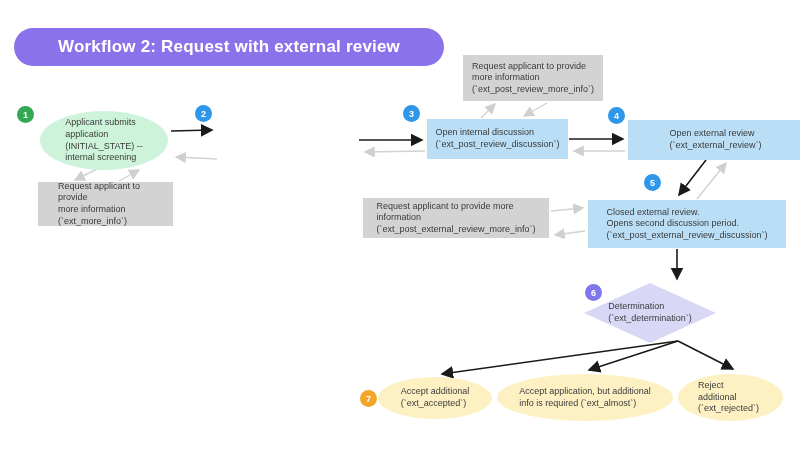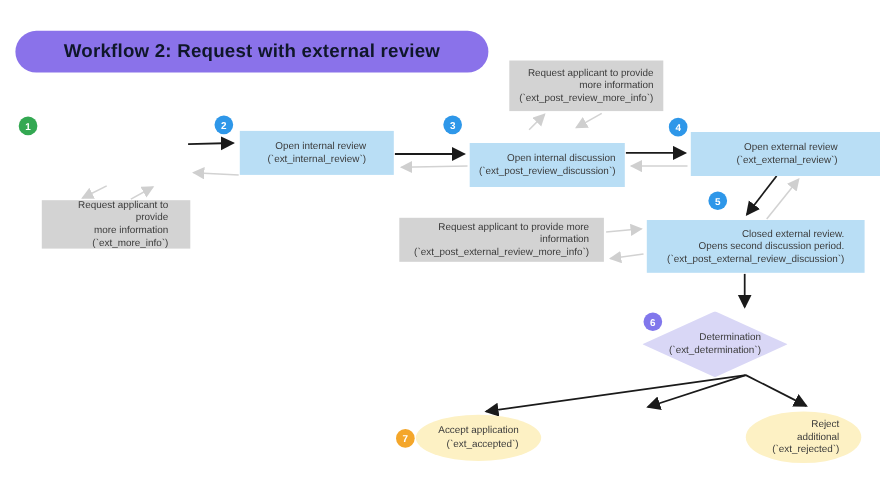--- a/index.html
+++ b/index.html
@@ -1,22 +1,22 @@
 <!DOCTYPE html>
 <html><head>
 <meta charset="utf-8">
 <style>
   *{margin:0;padding:0;box-sizing:border-box}
   html,body{width:800px;height:450px}
   body{background:#ffffff;font-family:"Liberation Sans",sans-serif;position:relative;overflow:hidden}
   .stage{position:absolute;left:0;top:0;width:800px;height:450px}
   .title-pill{position:absolute;left:14px;top:28px;width:430px;height:38px;background:#8a72ea;
-    border-radius:19px;color:#0f172a;font-size:17px;font-weight:700;display:flex;align-items:center;
+    border-radius:19px;color:#ffffff;font-size:17px;font-weight:700;display:flex;align-items:center;
     justify-content:center;letter-spacing:.2px}
-  .node{position:absolute;display:flex;align-items:center;justify-content:center;text-align:right;
+  .node{position:absolute;display:flex;align-items:center;justify-content:center;text-align:left;
     font-size:9px;line-height:1.28;color:#3b3b3b;white-space:pre-line;padding:20px}
   .ellipse{border-radius:50%}
   .n-green{background:#cdf3da}
   .n-blue{background:#b9def5}
   .n-gray{background:#d3d3d3}
   .n-yellow{background:#fdf1c4}
   .diamond{background:#d9d7f6;clip-path:polygon(50% 0,100% 50%,50% 100%,0 50%)}
   .badge{position:absolute;width:17px;height:17px;border-radius:50%;color:#fff;font-size:9px;
     font-weight:700;display:flex;align-items:center;justify-content:center}
   .b-green{background:#33a852}.b-blue{background:#2e97e9}.b-purple{background:#8177ec}.b-orange{background:#f4a62a}
@@ -63,49 +63,53 @@
   <div class="title-pill">Workflow 2: Request with external review</div>
 
   <div class="badge b-green" style="left:17px;top:106px">1</div>
   <div class="badge b-blue" style="left:195px;top:105px">2</div>
   <div class="badge b-blue" style="left:403px;top:105px">3</div>
   <div class="badge b-blue" style="left:608px;top:107px">4</div>
   <div class="badge b-blue" style="left:644px;top:174px">5</div>
   <div class="badge b-purple" style="left:585px;top:284px">6</div>
   <div class="badge b-orange" style="left:360px;top:390px">7</div>
 
+  <div class="node ellipse n-green" style="left:40px;top:111px;width:128px;height:59px">Applicant submits
+application
+(INITIAL_STATE) --
+internal screening</div>
 
   <div class="node n-gray" style="left:38px;top:182px;width:135px;height:44px">Request applicant to provide
 more information
 (`ext_more_info`)</div>
 
-  <div class="node n-blue" style="left:218px;top:119px;width:140px;height:39px">Open internal review
-(`ext_internal_review`)</div>
 
-  <div class="node n-blue" style="left:427px;top:130px;width:141px;height:39px">Open internal discussion
+  <div class="node n-blue" style="left:427px;top:119px;width:141px;height:39px">Open internal discussion
 (`ext_post_review_discussion`)</div>
 
   <div class="node n-gray" style="left:463px;top:55px;width:140px;height:46px">Request applicant to provide
 more information
 (`ext_post_review_more_info`)</div>
 
   <div class="node n-blue" style="left:628px;top:120px;width:175px;height:38px">Open external review
 (`ext_external_review`)</div>
 
   <div class="node n-blue" style="left:588px;top:200px;width:198px;height:48px">Closed external review.
 Opens second discussion period.
 (`ext_post_external_review_discussion`)</div>
 
   <div class="node n-gray" style="left:363px;top:198px;width:186px;height:33px">Request applicant to provide more
 information
 (`ext_post_external_review_more_info`)</div>
 
   <div class="node diamond" style="left:584px;top:283px;width:132px;height:60px">Determination
 (`ext_determination`)</div>
 
-  <div class="node ellipse n-yellow" style="left:378px;top:377px;width:114px;height:42px">Accept application
+  <div class="node ellipse n-yellow" style="left:378px;top:377px;width:114px;height:42px">Accept additional
 (`ext_accepted`)</div>
 
+  <div class="node ellipse n-yellow" style="left:497px;top:374px;width:176px;height:47px">Accept application, but additional
+info is required (`ext_almost`)</div>
 
   <div class="node ellipse n-yellow" style="left:678px;top:374px;width:105px;height:47px">Reject additional
 (`ext_rejected`)</div>
 
 </div>
 
 </body></html>

